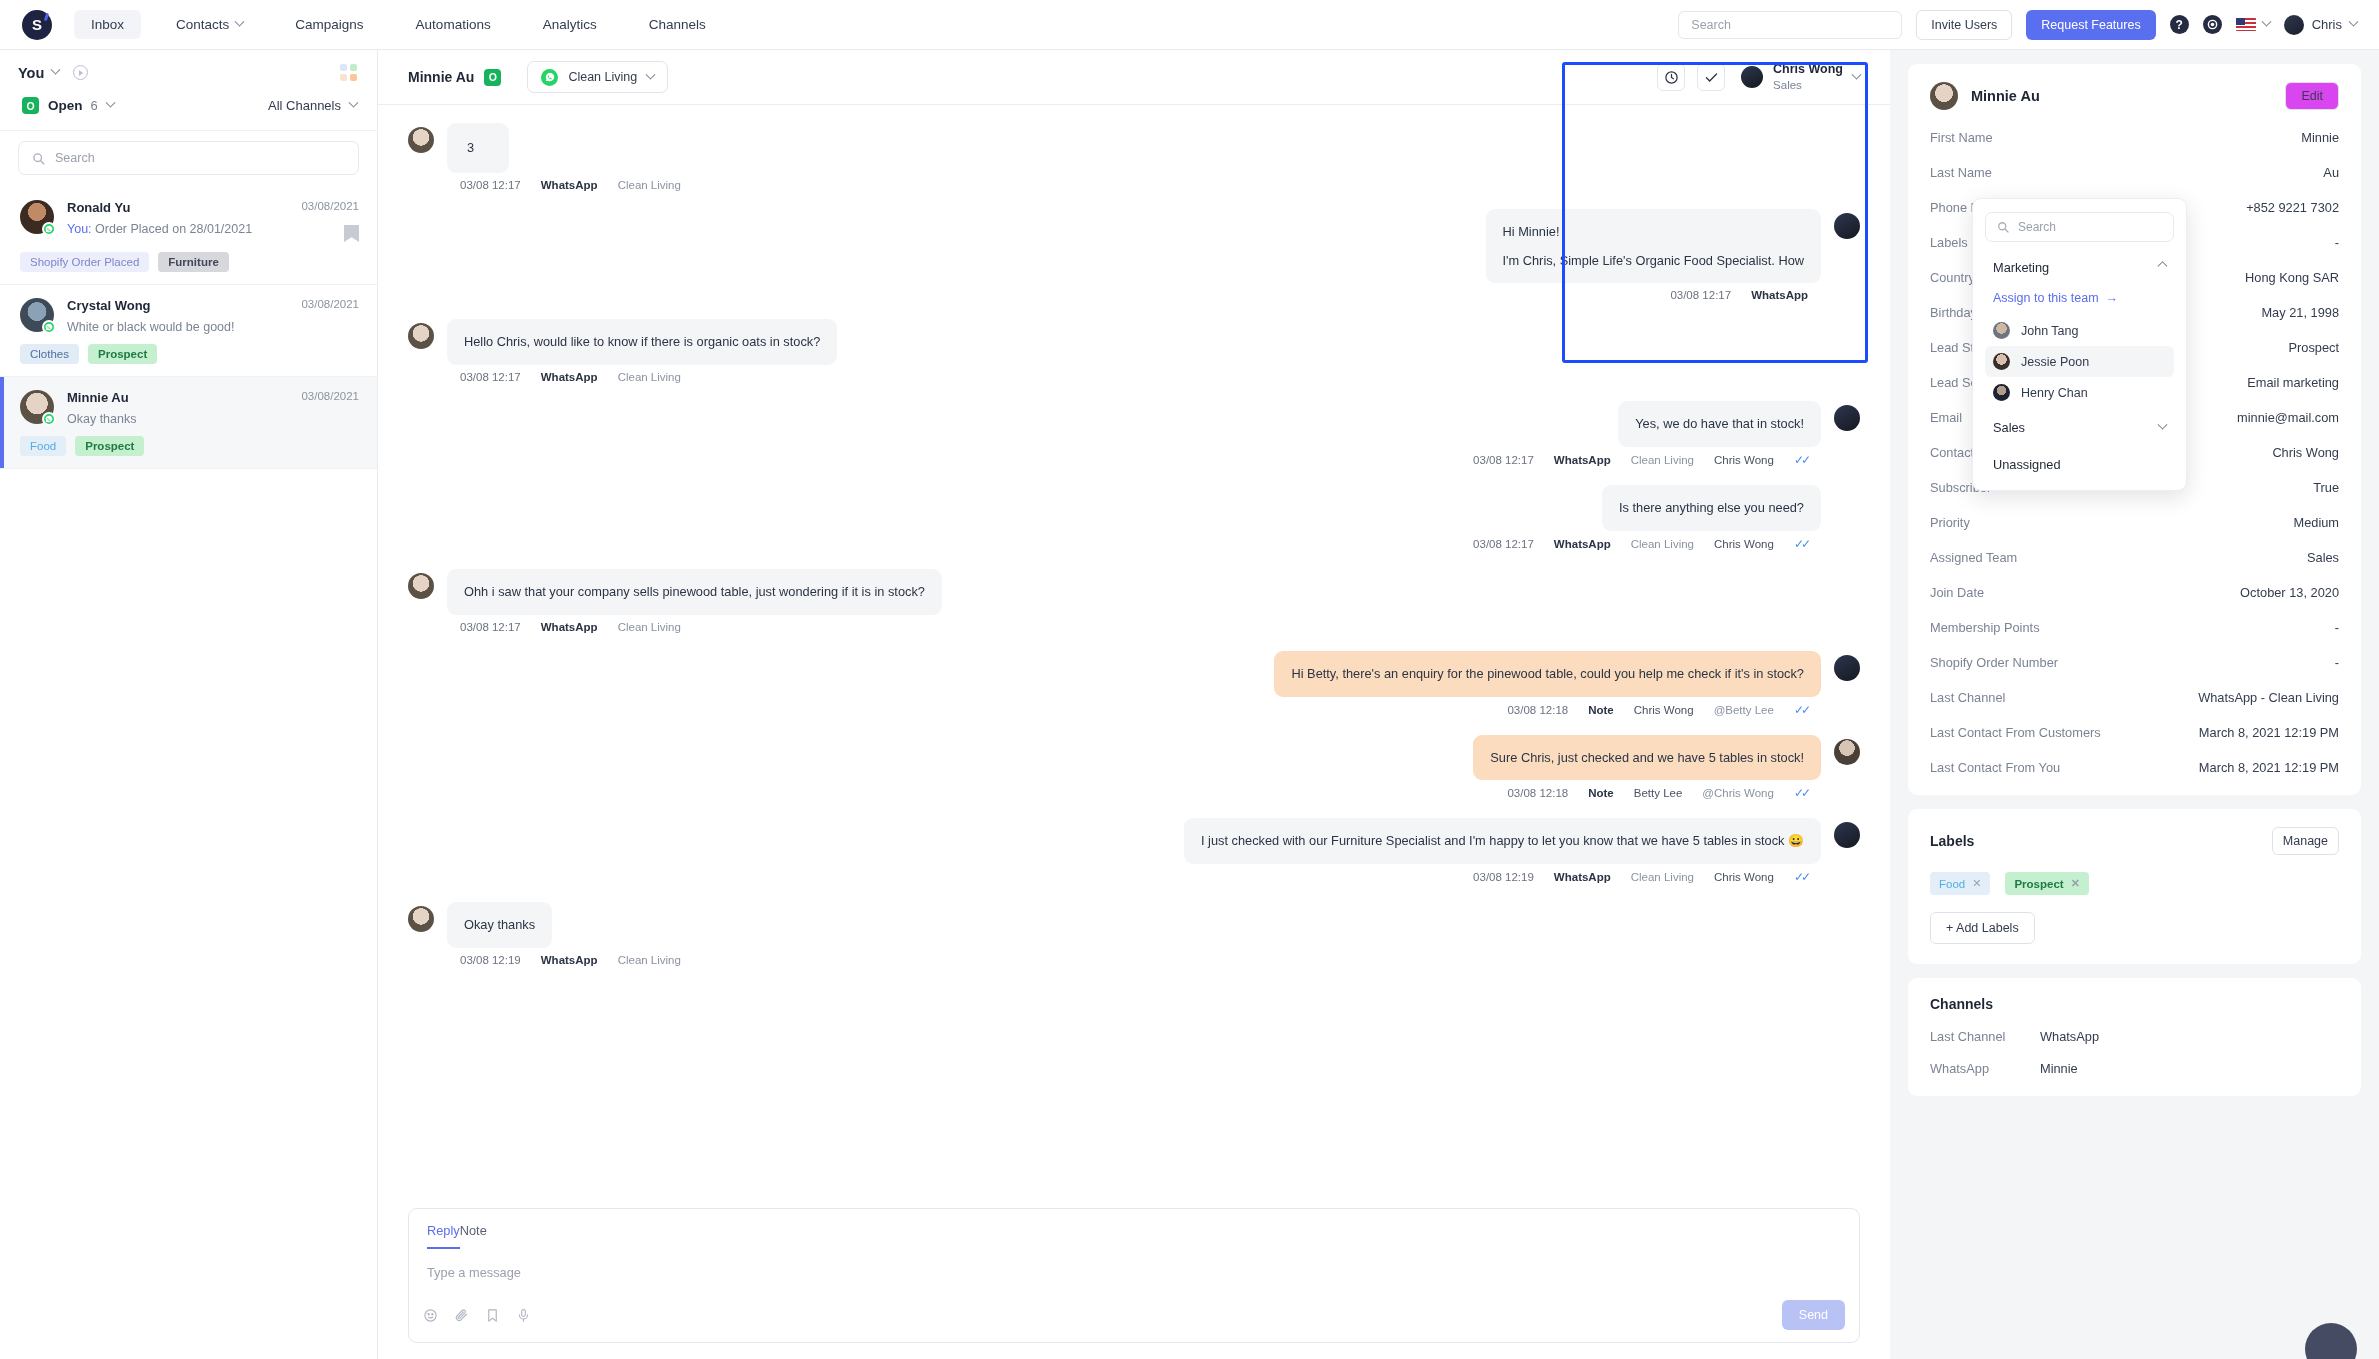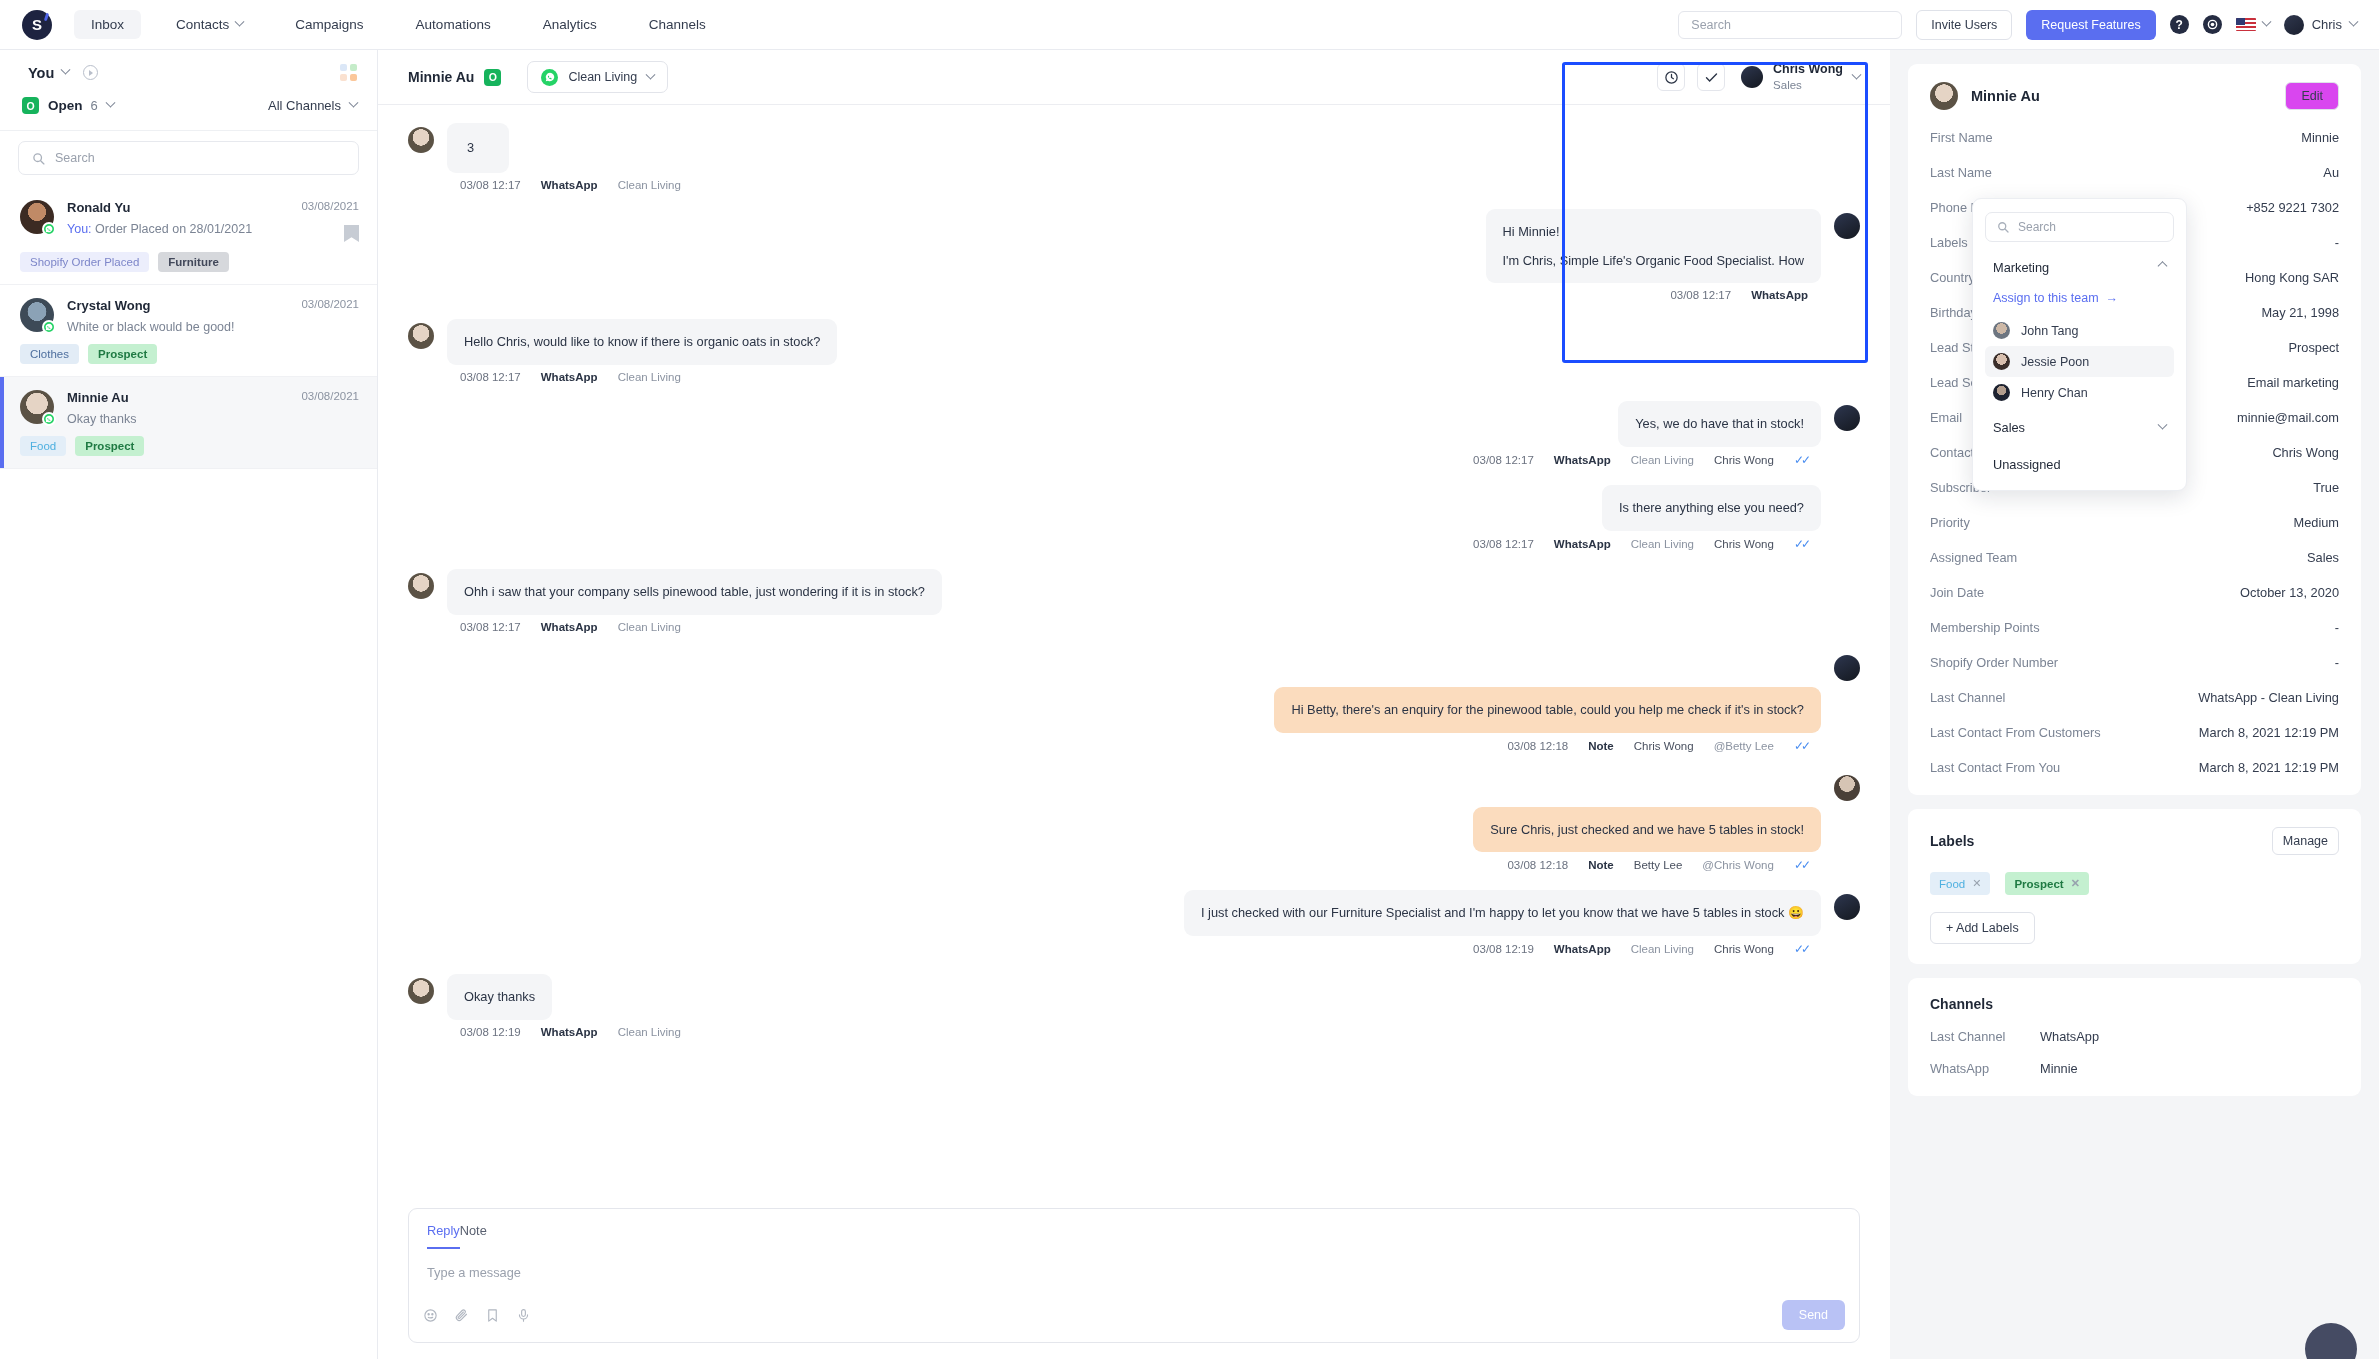--- a/index.html
+++ b/index.html
@@ -59,21 +59,21 @@
   .flag .canton { position:absolute; left:0; top:0; width:9px; height:7px; background:#2f3a72; }
   .avatar-sm { width: 20px; height: 20px; border-radius: 50%;
     background: linear-gradient(145deg,#30384e,#1a1f2e); }
   .username { font-size: 13px; color: #333c4e; }
 
   
   .body { flex: 1; display: flex; min-height: 0; }
 
   
   .sidebar { width: 378px; background: #fff; border-right: 1px solid #e9ebf0; display:flex; flex-direction: column; }
-  .sb-row1 { display:flex; align-items:center; padding: 14px 20px 10px 28px; }
+  .sb-row1 { display:flex; align-items:center; padding: 14px 20px 10px 18px; }
   .sb-you { font-size: 14.5px; font-weight: 600; color:#1f2736; display:flex; align-items:center; gap:8px; }
   .play-circle { width:15px; height:15px; border-radius:50%; border:1.3px solid #b9bfcb;
     display:flex; align-items:center; justify-content:center; margin-left:14px; }
   .play-tri { width:0;height:0;border-left:4px solid #b9bfcb;border-top:3px solid transparent;border-bottom:3px solid transparent;margin-left:1px;}
   .grid-dots { margin-left:auto; display:grid; grid-template-columns: 7px 7px; gap:3px; }
   .grid-dots i { display:block; width:7px; height:7px; border-radius:2px; }
   .sb-row2 { display:flex; align-items:center; padding: 6px 20px 16px 22px; }
   .open-badge { width:17px;height:17px;border-radius:4px;background:#16b35c;color:#fff;
      font-size:10.5px;font-weight:700;display:flex;align-items:center;justify-content:center;margin-right:9px;}
   .open-label { font-size:13.5px; font-weight:600; color:#1f2736; }
@@ -133,21 +133,21 @@
   .assignee-name { font-size:12.5px; font-weight:600; color:#1f2736; line-height:1.25; }
   .assignee-team { font-size:11.5px; color:#7b8494; line-height:1.25; }
 
   .chat-body { flex:1; overflow:hidden; padding: 18px 30px 6px; position:relative; }
   .msg-row { display:flex; margin-bottom: 6px; }
   .msg-row.out { justify-content:flex-end; }
   .bubble {
     background:#f4f5f7; border-radius:9px; padding:13px 17px; font-size:12.8px;
     color:#2b3445; line-height:1.55; max-width:640px;
   }
-  .bubble.note { background:#fbdcbe;margin-top:36px; }
+  .bubble.note { background:#fbdcbe; }
   .bubble.img { min-width:62px; padding:15px 20px; }
   .msg-av { width:26px;height:26px;border-radius:50%; flex:0 0 26px; }
   .msg-av.cust { background: radial-gradient(circle at 50% 40%, #e5d4c5 0 40%, #5b5245 41% 100%); }
   .msg-av.chris { background: linear-gradient(150deg,#2e3750,#14181f); }
   .msg-av.betty { background: radial-gradient(circle at 50% 35%, #d6c4b4 0 36%, #4a4038 37% 100%); }
   .msg-row.in .msg-av { margin-right:13px; margin-top:4px; }
   .msg-row.out .msg-av { margin-left:13px; margin-top:4px; }
   .meta { font-size:11.5px; color:#7b8494; display:flex; gap:20px; align-items:center; margin-bottom:18px; }
   .meta.in { padding-left:52px; }
   .meta.out { justify-content:flex-end; padding-right:52px; }

